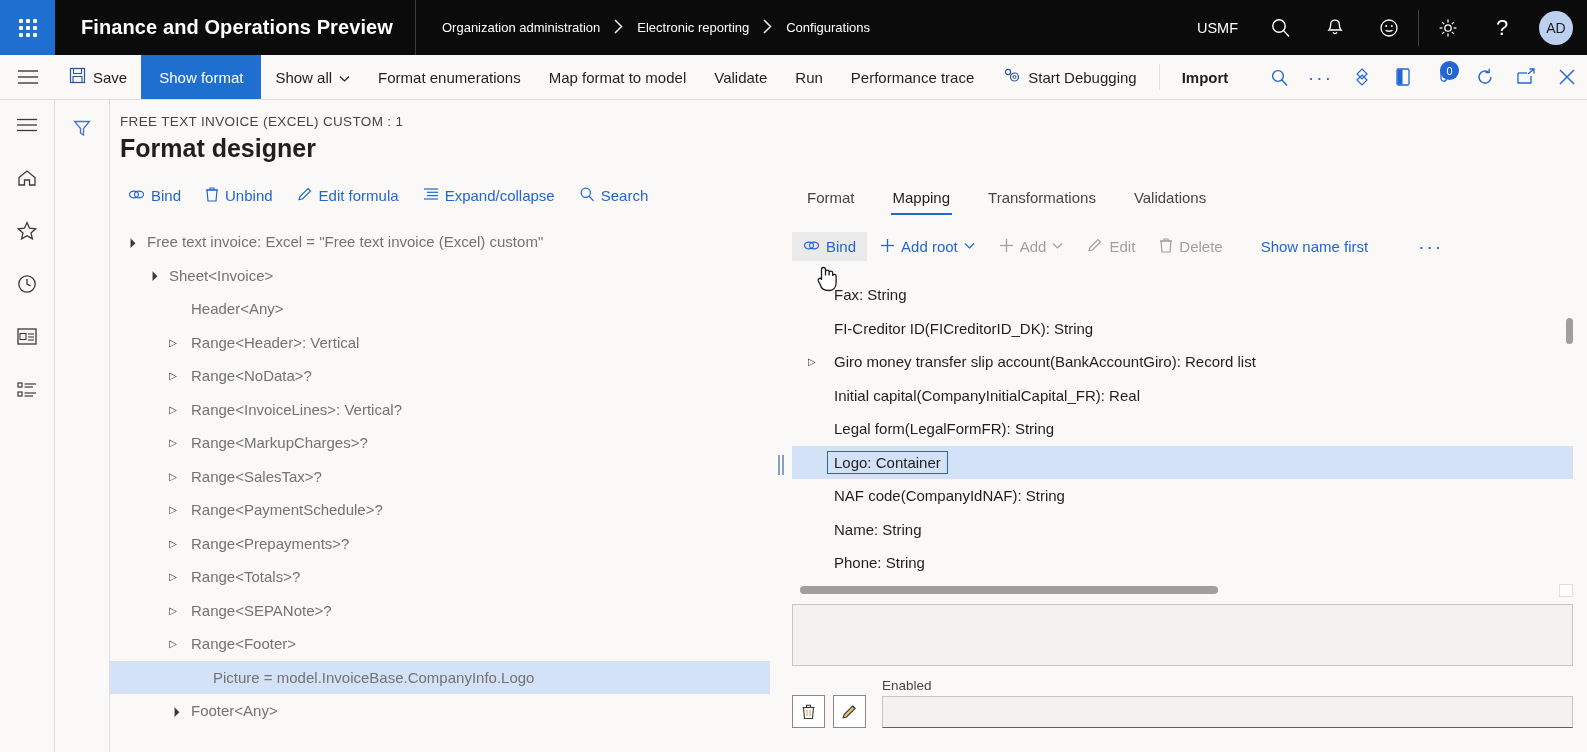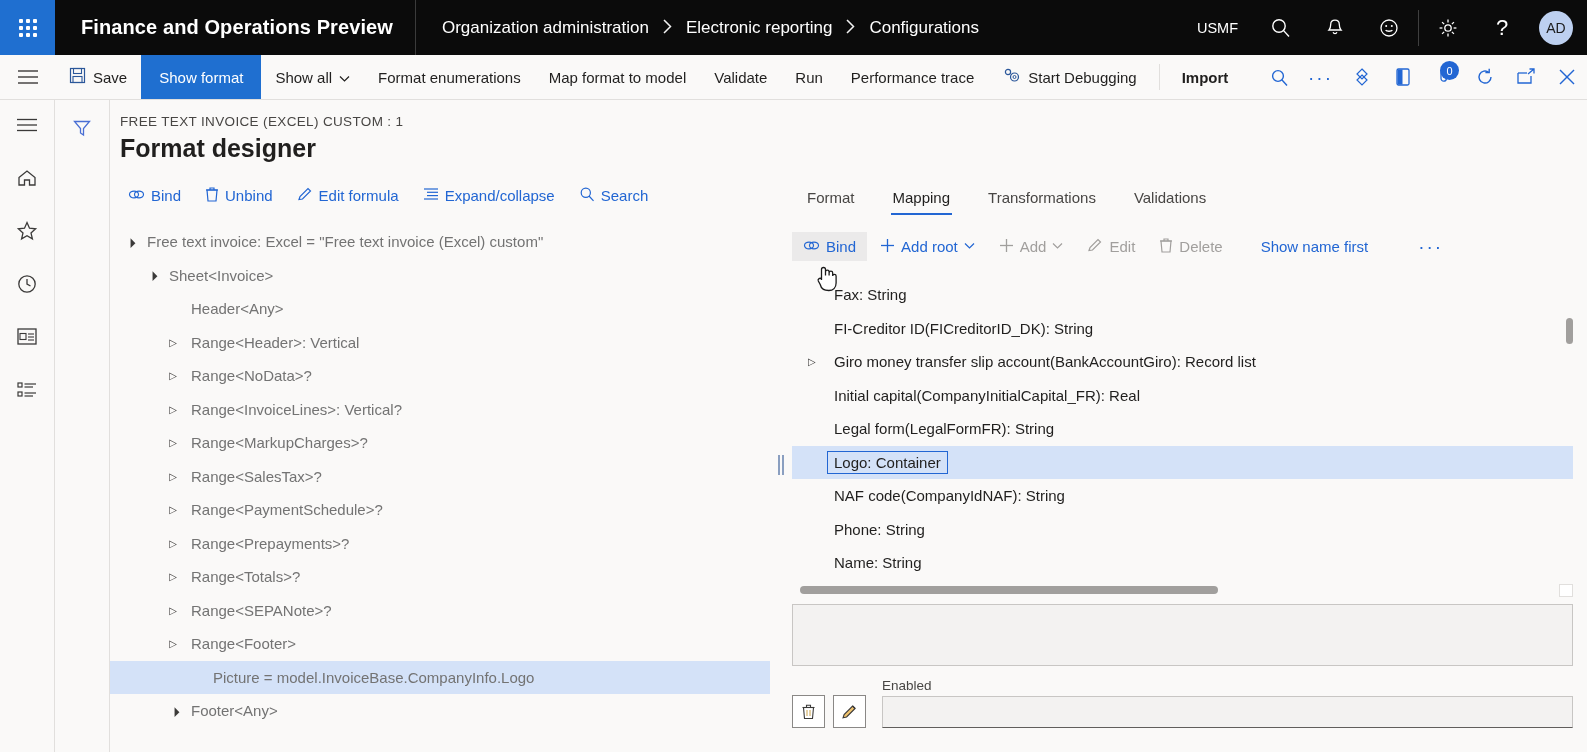--- a/index.html
+++ b/index.html
@@ -22,21 +22,21 @@
     width:55px; height:55px; background:#1f6fd0; display:flex;
     align-items:center; justify-content:center; flex:0 0 55px; cursor:pointer;
   }
   .waffle-grid { display:grid; grid-template-columns:repeat(3,4px); grid-gap:3px; }
   .waffle-grid i { width:4px; height:4px; background:#fff; border-radius:1px; display:block; }
   .app-title {
     font-size:20px; font-weight:bold; padding:0 22px 0 26px; white-space:nowrap;
     letter-spacing:.1px;
   }
   .nav-sep { width:1px; height:55px; background:#3b3b3b; }
-  .breadcrumb { display:flex; align-items:center; padding-left:26px; gap:13px; font-size:17px; }
+  .breadcrumb { display:flex; align-items:center; padding-left:26px; gap:13px; font-size:13px; }
   .breadcrumb .crumb { color:#fff; cursor:pointer; white-space:nowrap; }
   .breadcrumb .chev { color:#fff; font-size:15px; line-height:1; opacity:.95; }
   .topbar-right { margin-left:auto; display:flex; align-items:center; height:55px; padding-right:14px; }
   .company { font-size:14.5px; padding:0 16px; cursor:pointer; }
   .tb-icon {
     width:54px; height:55px; display:flex; align-items:center; justify-content:center;
     cursor:pointer; color:#fff;
   }
   .tb-divider { width:1px; height:36px; background:#3f3f3f; margin:0 2px; }
   .avatar {
@@ -683,25 +683,25 @@
               <div class="list-row sel">
                 <span class="lt"></span>
                 <span class="boxed">Logo: Container</span>
               </div>
               <div class="list-row">
                 <span class="lt"></span>
                 <span>NAF code(CompanyIdNAF): String</span>
               </div>
               <div class="list-row">
                 <span class="lt"></span>
-                <span>Phone: String</span>
+                <span>Name: String</span>
               </div>
               <div class="list-row">
                 <span class="lt"></span>
-                <span>Name: String</span>
+                <span>Phone: String</span>
               </div>
             </div>
           <div class="v-scroll"></div>
           <div class="h-scroll-track">
             <div class="h-scroll-thumb"></div>
             <div class="h-corner"></div>
           </div>
         </div>
 
         <div class="big-box"></div>

